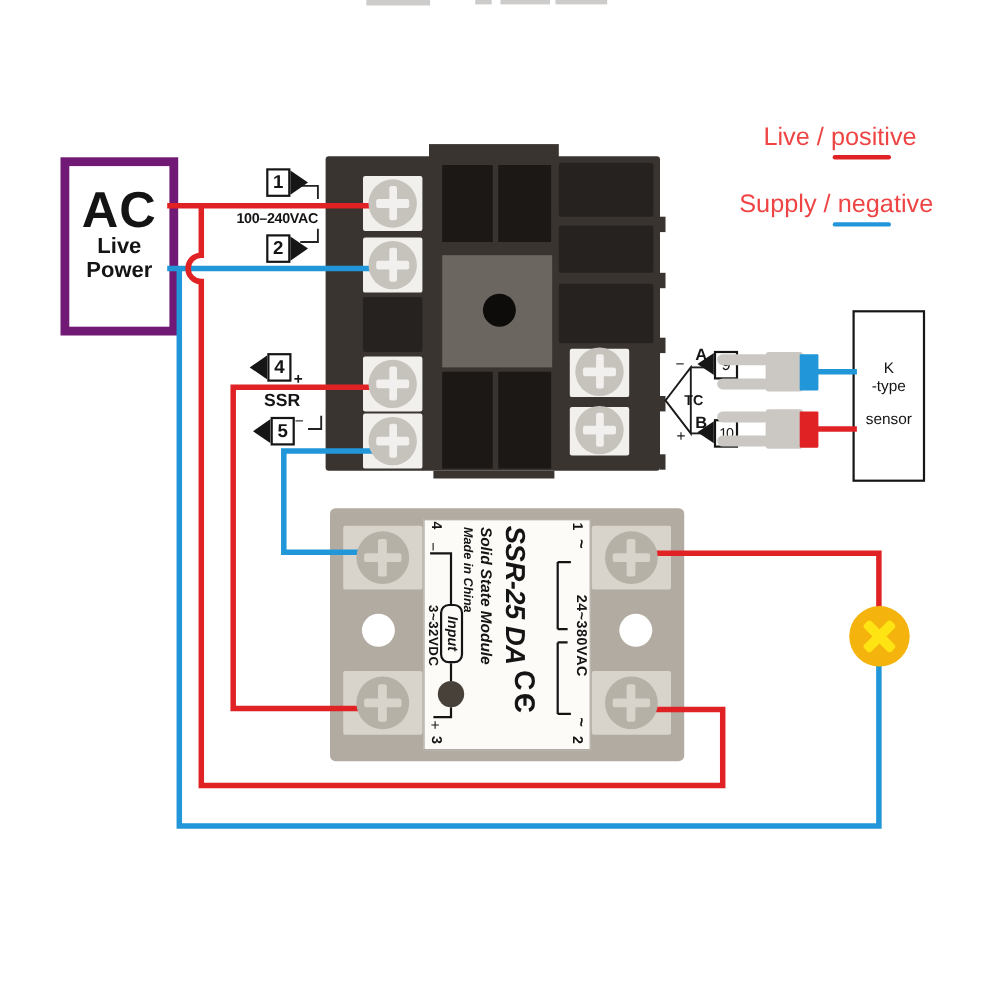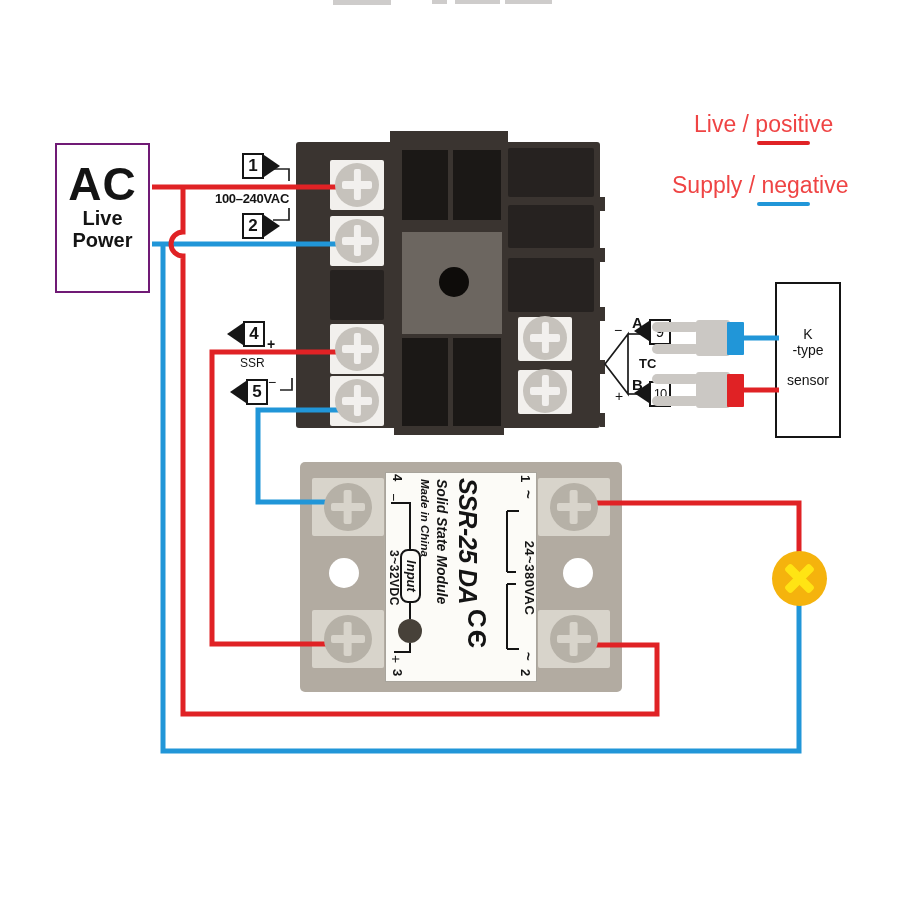--- a/index.html
+++ b/index.html
@@ -2,21 +2,21 @@
 <html><head>
 <meta charset="utf-8">
 <style>
   html,body{margin:0;padding:0}
   body{width:904px;height:904px;background:#ffffff;position:relative;overflow:hidden;
        font-family:"Liberation Sans",sans-serif;color:#141414}
   .abs{position:absolute}.z3{z-index:3}.z6{z-index:6}
   
   .cropbar{background:#b3b1af;opacity:.65;z-index:1}
   
-  .ac-box{left:55px;top:143px;width:91px;height:146px;border:2px solid #701a75;background:#fff;
+  .ac-box{left:55px;top:143px;width:91px;height:146px;border:8px solid #701a75;background:#fff;
           text-align:center;z-index:1}
   .ac-title{font-size:46px;font-weight:bold;letter-spacing:1px;margin-top:16px;line-height:46px}
   .ac-sub{font-size:20px;font-weight:bold;line-height:22px}
   
   .legend-text{font-size:23px;color:#ef4444;white-space:nowrap;z-index:6}
   .underline{height:4px;border-radius:2px;z-index:6}
   
   .controller{left:296px;top:142px;width:304px;height:286px;background:#3a3430;border-radius:3px;z-index:1}
   .ctab{background:#3a3430;position:absolute}
   .recess{position:absolute;width:54px;height:50px;background:#f2f0ed;border-radius:2px}
@@ -199,26 +199,26 @@
 
 <div class="tbox tbox-lg" style="left:242px;top:153px">1</div>
 <div class="triR" style="left:264px;top:155px"></div>
 <div class="lbl" style="left:206px;top:191px;width:92px;text-align:center;font-size:13px;font-weight:bold;letter-spacing:-.3px">100–240VAC</div>
 <div class="tbox tbox-lg" style="left:242px;top:213px">2</div>
 <div class="triR" style="left:264px;top:215px"></div>
 
 <div class="triL" style="left:227px;top:323px"></div>
 <div class="tbox tbox-lg" style="left:243px;top:321px">4</div>
 <div class="lbl" style="left:267px;top:336px;font-size:14px;font-weight:bold">+</div>
-<div class="lbl" style="left:240px;top:356px;font-size:12px;font-weight:normal">SSR</div>
+<div class="lbl" style="left:240px;top:356px;font-size:16px;font-weight:bold">SSR</div>
 <div class="triL" style="left:230px;top:381px"></div>
 <div class="tbox tbox-lg" style="left:246px;top:379px">5</div>
 <div class="lbl" style="left:268px;top:374px;font-size:14px">−</div>
 
-<div class="lbl" style="left:639px;top:356px;font-size:13px;font-weight:bold">TC</div>
+<div class="lbl" style="left:622px;top:356px;font-size:13px;font-weight:bold">TC</div>
 <div class="lbl" style="left:632px;top:314px;font-size:15px;font-weight:bold">A</div>
 <div class="lbl" style="left:614px;top:322px;font-size:14px">−</div>
 <div class="triL" style="left:634px;top:321px;border-top-width:10px;border-bottom-width:10px;border-right-width:15px"></div>
 <div class="tbox tbox-sm" style="left:649px;top:319px">9</div>
 <div class="lbl" style="left:632px;top:376px;font-size:15px;font-weight:bold">B</div>
 <div class="lbl" style="left:615px;top:388px;font-size:14px">+</div>
 <div class="triL" style="left:634px;top:383px;border-top-width:10px;border-bottom-width:10px;border-right-width:15px"></div>
 <div class="tbox tbox-sm squeeze" style="left:649px;top:381px">10</div>
 
 <div class="prong" style="left:652px;top:322px"></div>

